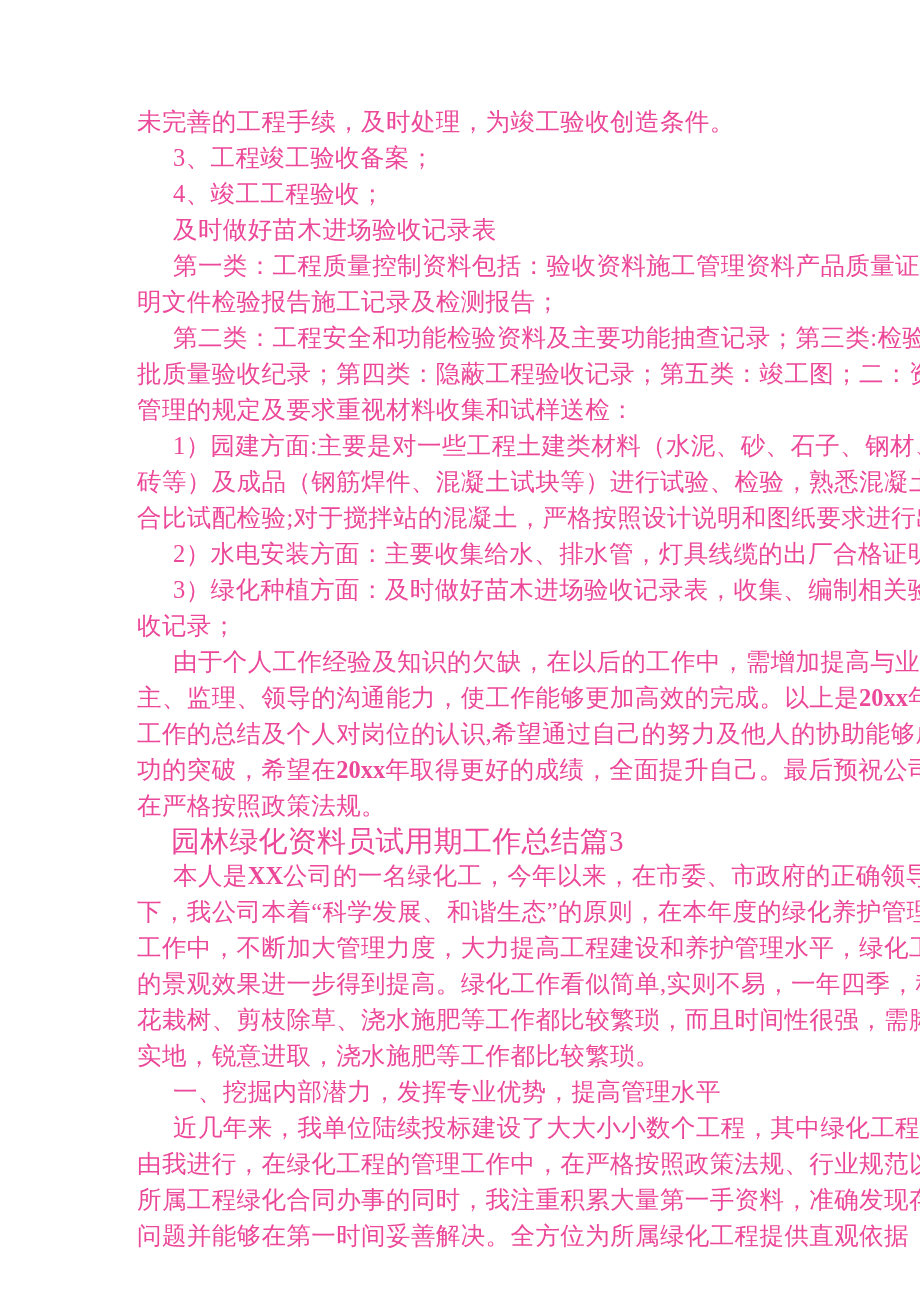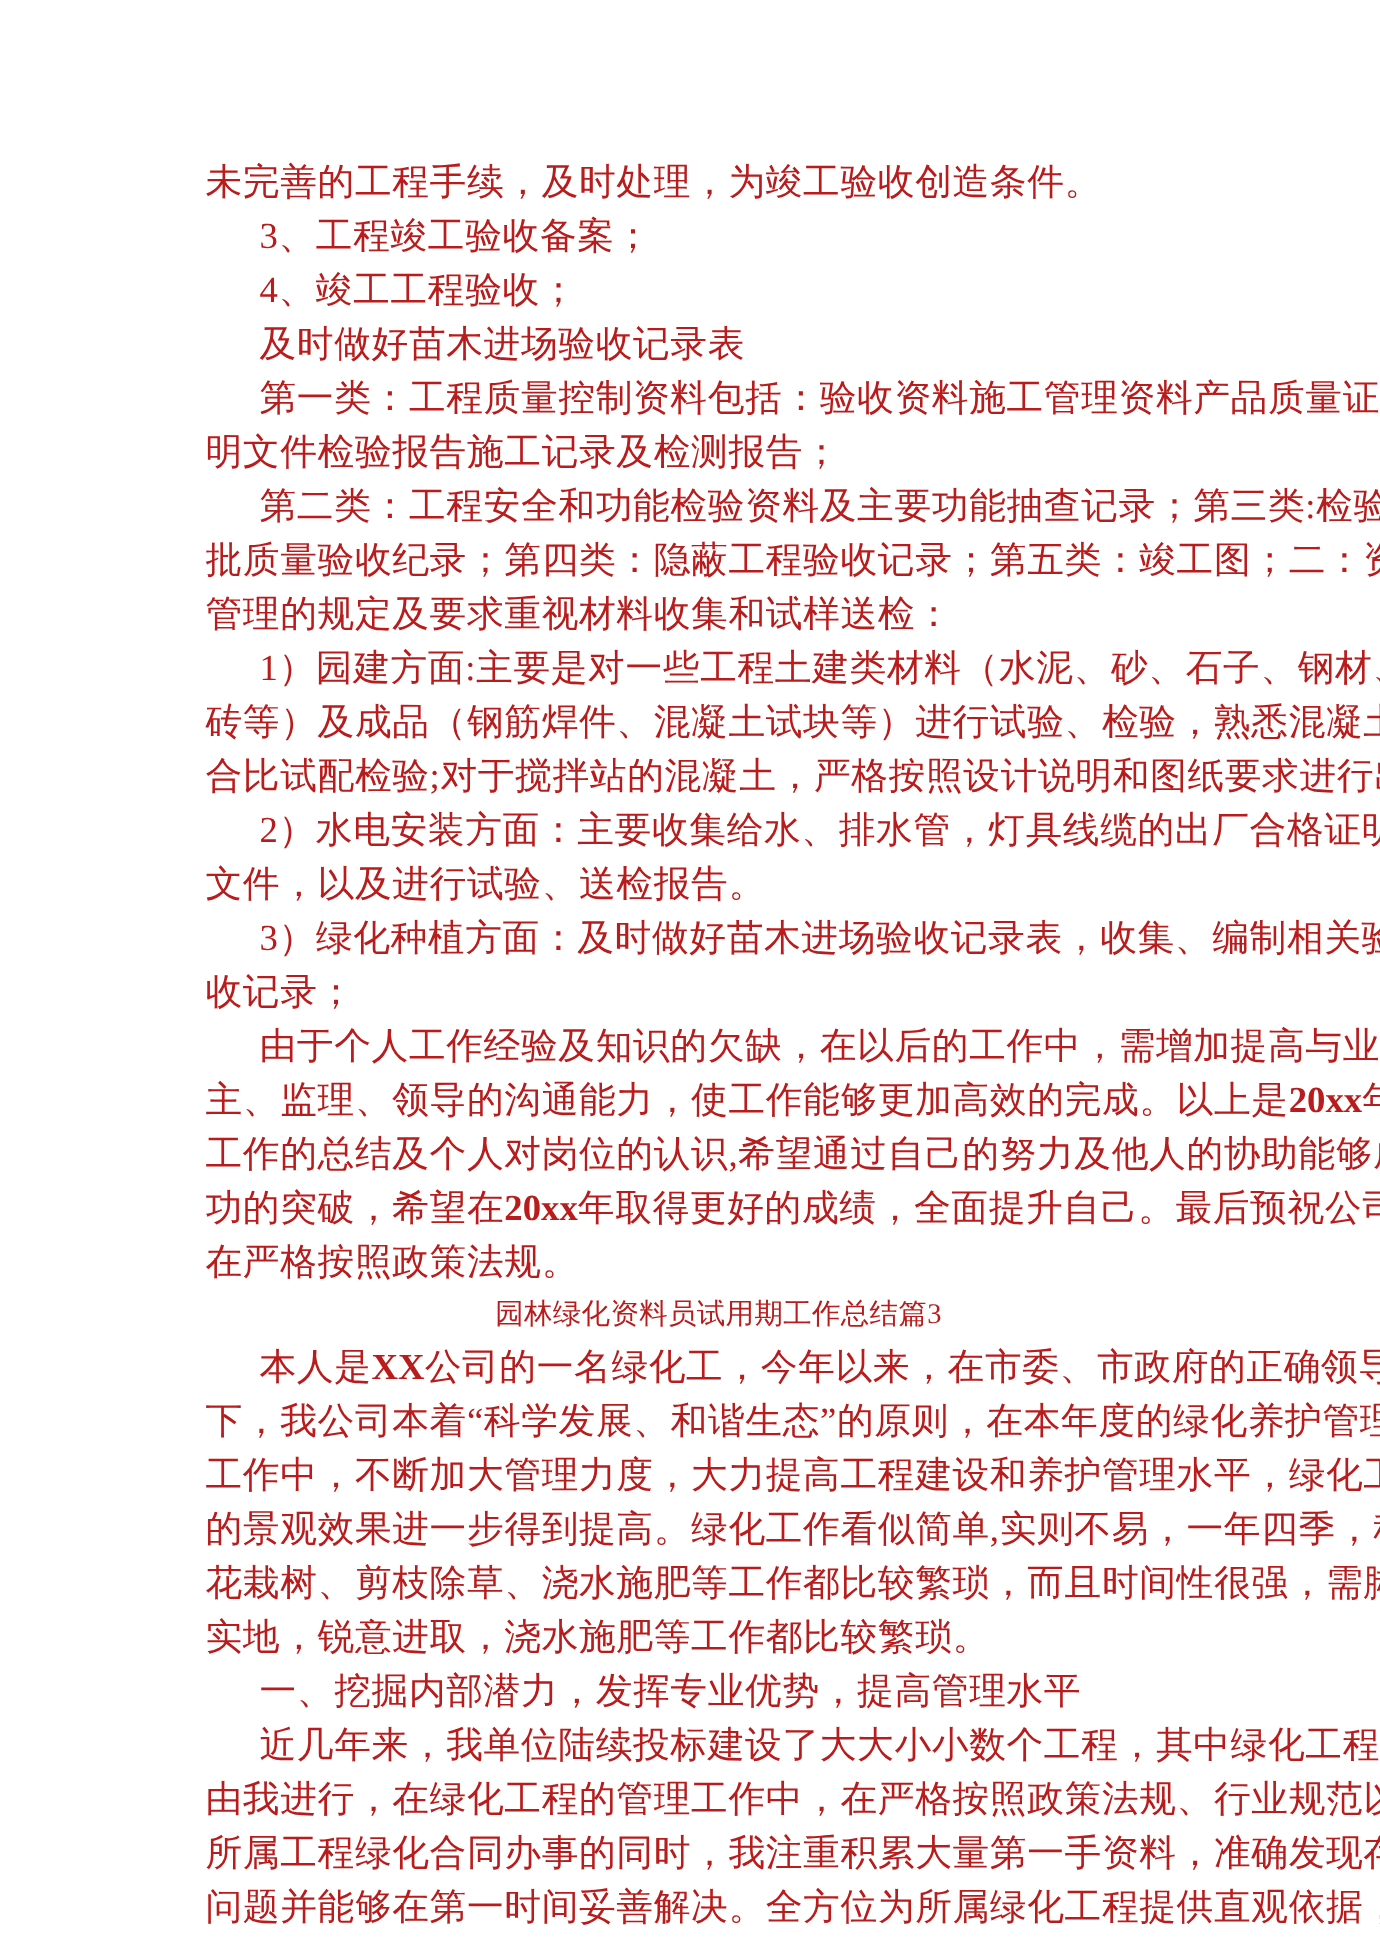--- a/index.html
+++ b/index.html
@@ -27,36 +27,35 @@
     left: 137px;
     top: 104px;
     width: 650px;
   }
 
   .line {
     font-size: 24.5px;
     line-height: 36px;
     letter-spacing: 0.4px;
     white-space: pre;
-    color: #b91c1c;
+    color: #ec4899;
     font-family: "Liberation Serif", "DejaVu Serif", serif;
   }
 
   
   .line.indent {
     text-indent: 36px;
   }
 
   
   .line.heading {
-    font-size: 19px;
+    font-size: 29px;
     line-height: 34px;
     text-indent: 34px;
     letter-spacing: 0.2px;
-    text-align: center;
   }
 
   
   .lat {
     font-family: Liberation Serif, serif;
     font-weight: 700;
     letter-spacing: 0;
   }
 </style>
 </head>
@@ -70,21 +69,20 @@
       <div class="line indent">及时做好苗木进场验收记录表</div>
       <div class="line indent">第一类：工程质量控制资料包括：验收资料施工管理资料产品质量证</div>
       <div class="line">明文件检验报告施工记录及检测报告；</div>
       <div class="line indent">第二类：工程安全和功能检验资料及主要功能抽查记录；第三类:检验</div>
       <div class="line">批质量验收纪录；第四类：隐蔽工程验收记录；第五类：竣工图；二：资料</div>
       <div class="line">管理的规定及要求重视材料收集和试样送检：</div>
       <div class="line indent">1）园建方面:主要是对一些工程土建类材料（水泥、砂、石子、钢材、</div>
       <div class="line">砖等）及成品（钢筋焊件、混凝土试块等）进行试验、检验，熟悉混凝土配</div>
       <div class="line">合比试配检验;对于搅拌站的混凝土，严格按照设计说明和图纸要求进行出</div>
       <div class="line indent">2）水电安装方面：主要收集给水、排水管，灯具线缆的出厂合格证明</div>
-      <div class="line">文件，以及进行试验、送检报告。</div>
       <div class="line indent">3）绿化种植方面：及时做好苗木进场验收记录表，收集、编制相关验</div>
       <div class="line">收记录；</div>
       <div class="line indent">由于个人工作经验及知识的欠缺，在以后的工作中，需增加提高与业</div>
       <div class="line">主、监理、领导的沟通能力，使工作能够更加高效的完成。以上是<span class="lat">20xx</span>年</div>
       <div class="line">工作的总结及个人对岗位的认识,希望通过自己的努力及他人的协助能够成</div>
       <div class="line">功的突破，希望在<span class="lat">20xx</span>年取得更好的成绩，全面提升自己。最后预祝公司</div>
       <div class="line">在严格按照政策法规。</div>
       <div class="line heading">园林绿化资料员试用期工作总结篇3</div>
       <div class="line indent">本人是<span class="lat">XX</span>公司的一名绿化工，今年以来，在市委、市政府的正确领导</div>
       <div class="line">下，我公司本着“科学发展、和谐生态”的原则，在本年度的绿化养护管理</div>

